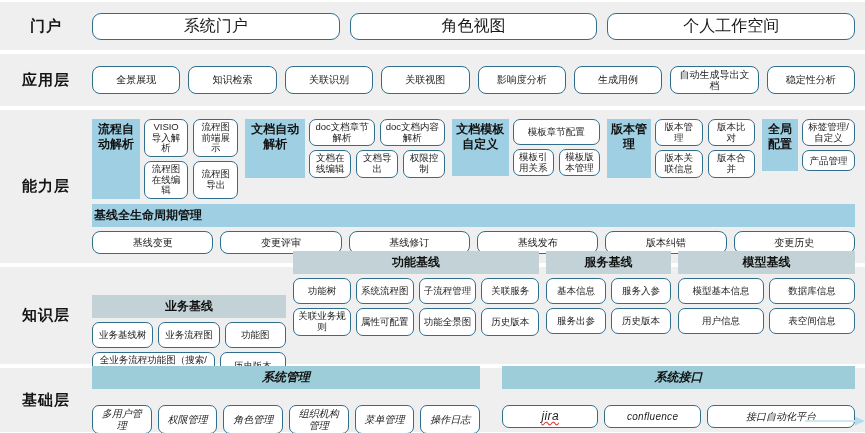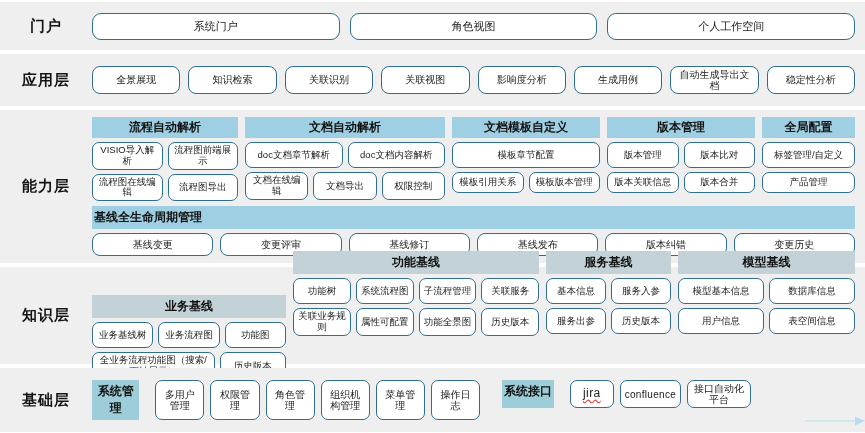--- a/index.html
+++ b/index.html
@@ -43,29 +43,29 @@
     justify-content:center;
     text-align:center;
     padding:2px 4px;
     box-sizing:border-box;
     min-height:21px;
   }
   .pill.tall{min-height:26px;}
 
   
   .portal-row{display:flex;gap:10px;}
-  .portal-row .pill{flex:1 1 0;min-height:27px;border-radius:9px;font-size:11px;}
+  .portal-row .pill{flex:1 1 0;min-height:27px;border-radius:9px;font-size:16px;}
 
   
   .app-row{display:flex;gap:8px;}
   .app-row .pill{flex:1 1 0;min-height:25px;border-radius:8px;font-size:10px;}
 
   
   .cap-groups{display:flex;gap:7px;align-items:flex-start;}
-  .cap-group{display:flex;flex-direction:column;gap:4px;}
+  .cap-group{display:flex;flex-direction:row;gap:4px;}
   .grp-head{
     background:#9ecfe2;
     color:#111;
     font-size:12px;
     font-weight:bold;
     text-align:center;
     padding:3px 2px;
     line-height:1.25;
   }
   .grp-rows{display:flex;flex-direction:column;gap:4px;}
@@ -91,21 +91,21 @@
     background:#c3d2d6;
     color:#111;
     font-size:12px;
     font-weight:bold;
     text-align:center;
     padding:3px 2px;
   }
 
   
   .base-groups{display:flex;gap:22px;align-items:flex-start;}
-  .base-group{display:flex;flex-direction:row;gap:16px;}
+  .base-group{display:flex;flex-direction:column;gap:16px;font-style:italic;}
   .base-head{
     background:#9ccdd8;
     color:#111;
     font-size:12px;
     font-weight:bold;
     text-align:center;
     padding:3px 2px;
   }
   .base-line{display:flex;gap:6px;}
   .base-line .pill{flex:1 1 0;min-height:23px;font-size:10px;}

